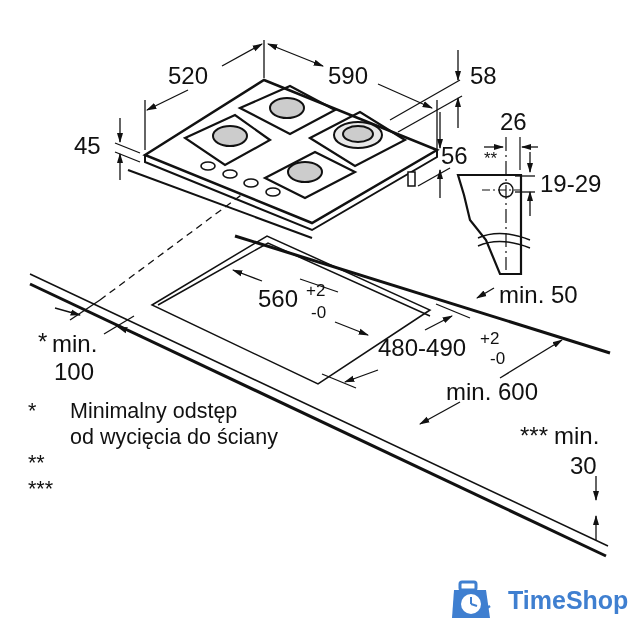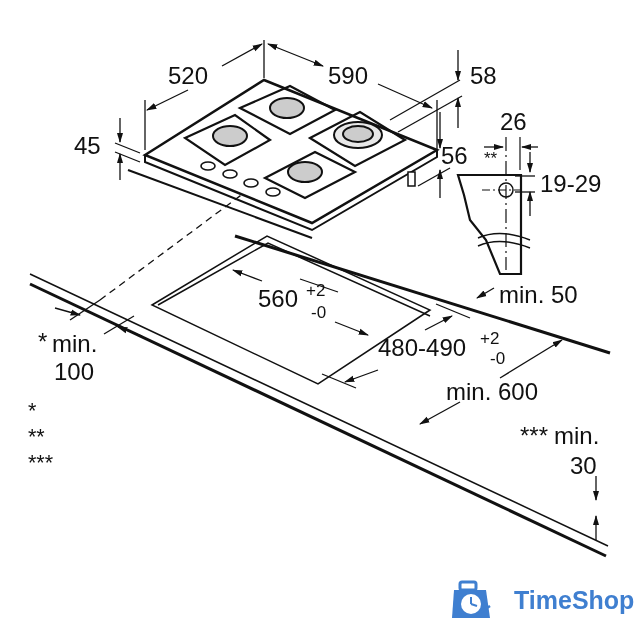--- a/index.html
+++ b/index.html
@@ -6,21 +6,21 @@
   body { width: 640px; height: 640px; position: relative; overflow: hidden;
          font-family: "Liberation Sans", "DejaVu Sans", sans-serif; color: #111; }
   #diagram { position: absolute; left: 0; top: 0; width: 640px; height: 640px; }
   .dim { font-family: "Liberation Sans", sans-serif; font-size: 24px; fill: #111; }
   .sup { font-family: "Liberation Sans", sans-serif; font-size: 17px; fill: #111; }
   .notes { position: absolute; left: 28px; top: 398px; width: 560px; font-size: 21.5px; line-height: 26px; }
   .note { display: flex; }
   .note .mark { width: 42px; flex: none; }
   .note .txt { white-space: pre-line; }
   .logo { position: absolute; left: 450px; top: 580px; display: flex; align-items: center; }
-  .logo .brand { font-family: "Liberation Sans", sans-serif; font-weight: bold; font-size: 25px; color: #3f7fd0; margin-left: 20px; }
+  .logo .brand { font-family: "Liberation Sans", sans-serif; font-weight: bold; font-size: 25px; color: #3f7fd0; margin-left: 14px; }
 </style>
 </head>
 <body>
 
 <svg id="diagram" viewBox="0 0 640 640" xmlns="http://www.w3.org/2000/svg">
   <defs>
     <marker id="arr" viewBox="0 0 10 10" refX="9" refY="5" markerWidth="8" markerHeight="8" orient="auto-start-reverse">
       <path d="M0,2 L10,5 L0,8 z" fill="#111"></path>
     </marker>
   </defs>
@@ -146,20 +146,22 @@
   <text class="dim" x="54" y="380">100</text>
 
   <text class="dim" x="520" y="444">***</text>
   <text class="dim" x="554" y="444">min.</text>
   <text class="dim" x="570" y="474">30</text>
 </svg>
 
 <div class="notes">
   <div class="note">
     <span class="mark">*</span>
+    <span class="txt">Minimalny odstęp
+od wycięcia do ściany</span>
   </div>
   <div class="note">
     <span class="mark">**</span>
   </div>
   <div class="note">
     <span class="mark">***</span>
   </div>
 </div>
 
 <div class="logo">

